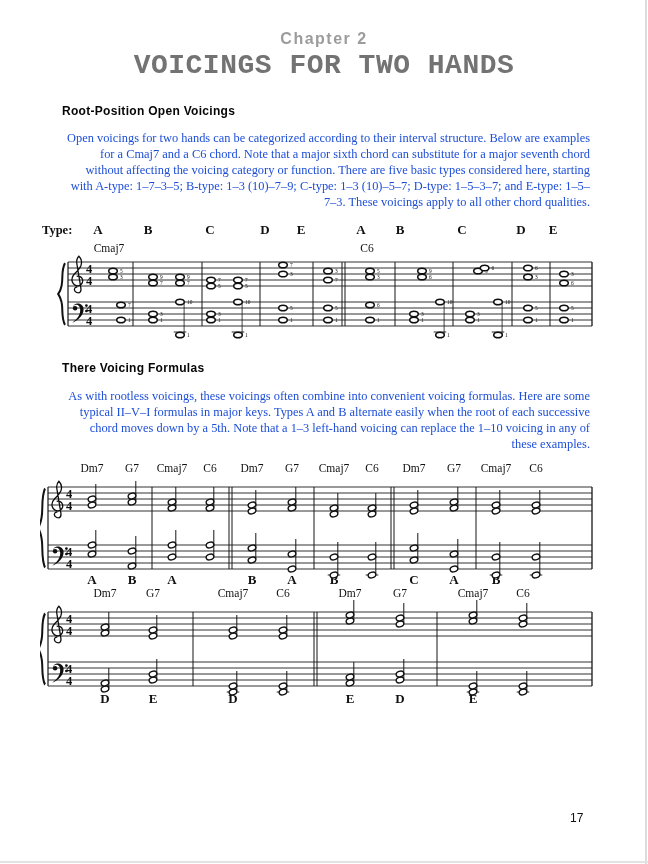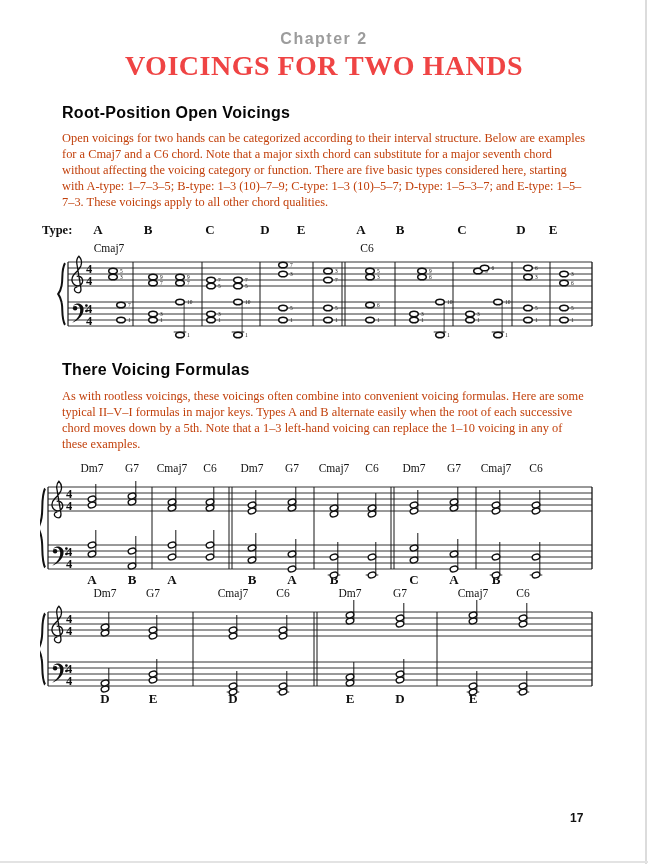--- a/index.html
+++ b/index.html
@@ -2,30 +2,30 @@
 <html><head>
 <meta charset="utf-8">
 <style>
   html,body{margin:0;padding:0;}
   .page{position:relative;width:648px;height:864px;background:#ffffff;overflow:hidden;
         font-family:"Liberation Serif",serif;color:#161616;}
   .chapter{position:absolute;left:0;right:0;top:30px;text-align:center;
            font-family:"Liberation Sans",sans-serif;font-weight:bold;font-size:16px;
            letter-spacing:1.5px;color:#9c9c9c;}
   .title{position:absolute;left:0;right:0;top:50px;text-align:center;
-         font-family:Liberation Serif, serif;font-weight:bold;font-size:28px;
-         letter-spacing:.5px;color:#ef4444;}
+         font-family:Liberation Mono, monospace;font-weight:bold;font-size:28px;
+         letter-spacing:.5px;color:#737373;}
   .secheading{position:absolute;left:62px;font-family:"Liberation Sans",sans-serif;
-              font-weight:bold;font-size:16px;letter-spacing:.3px;color:#060606;}
+              font-weight:bold;font-size:12px;letter-spacing:.3px;color:#060606;}
   .sec1h{top:104px;} .sec2h{top:361px;}
   .para{position:absolute;left:62px;width:528px;font-size:12.4px;line-height:15.9px;
-        text-align:left;color:#c2410c;}
+        text-align:right;color:#1d4ed8;}
   .para1{top:131px;} .para2{top:389px;font-family:Liberation Serif, serif;}
   .pagenum{position:absolute;left:570px;top:811px;font-family:"Liberation Sans",sans-serif;
-           font-weight:bold;font-size:12px;color:#111;}
+           font-weight:normal;font-size:12px;color:#111;}
   .music{position:absolute;}
   .scan-edge-r{position:absolute;top:0;bottom:0;right:1px;width:2px;background:#dcdcdc;}
   .scan-edge-b{position:absolute;left:0;right:0;bottom:1px;height:2px;background:#e3e3e3;}
 </style>
 </head>
 <body>
 
 <div class="page">
   <div class="chapter">Chapter 2</div>
   <div class="title">VOICINGS FOR TWO HANDS</div>

